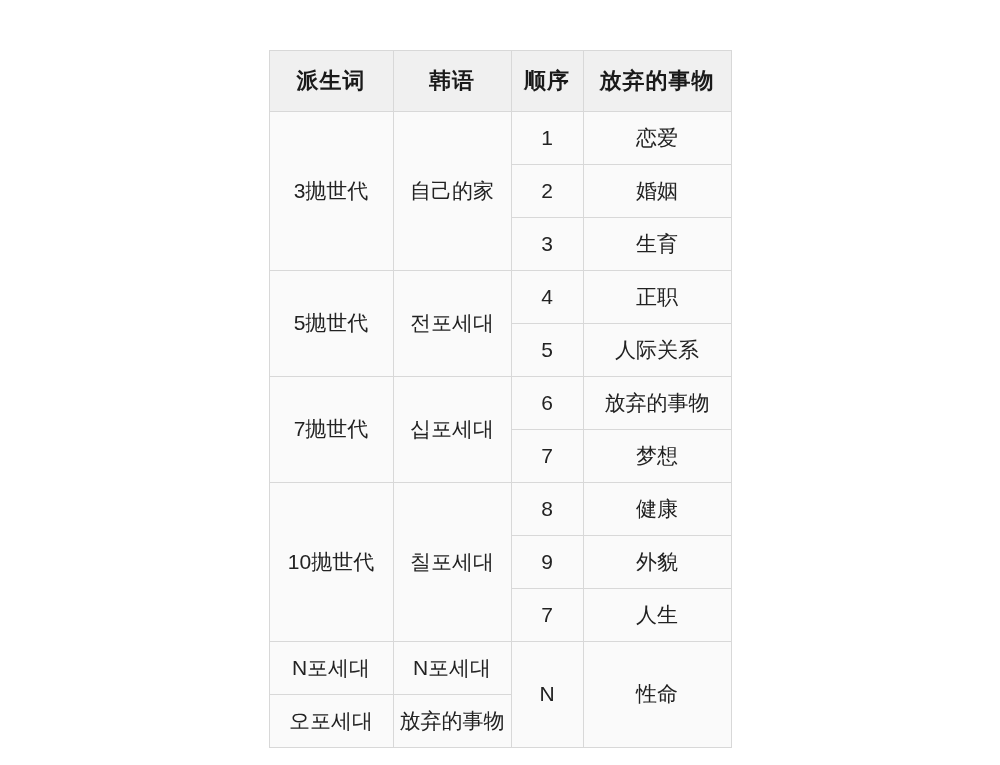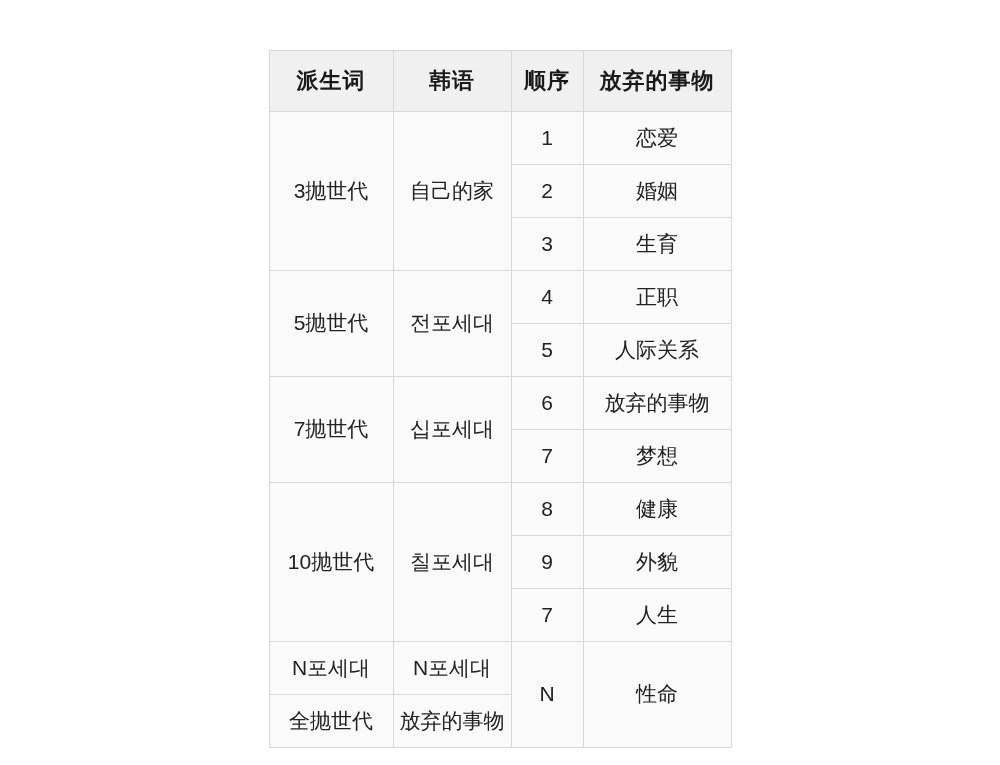--- a/index.html
+++ b/index.html
@@ -139,19 +139,19 @@
         </tr>
 
         <tr>
           <td class="cell-term">N포세대</td>
           <td class="cell-kor">N포세대</td>
           <td class="cell-order" rowspan="2">N</td>
           <td class="cell-thing" rowspan="2">性命</td>
         </tr>
 
         <tr>
-          <td class="cell-term">全抛世代</td>
+          <td class="cell-term">오포세대</td>
           <td class="cell-kor">放弃的事物</td>
         </tr>
       </tbody>
     </table>
   </div>
 </div>
 
 </body></html>

